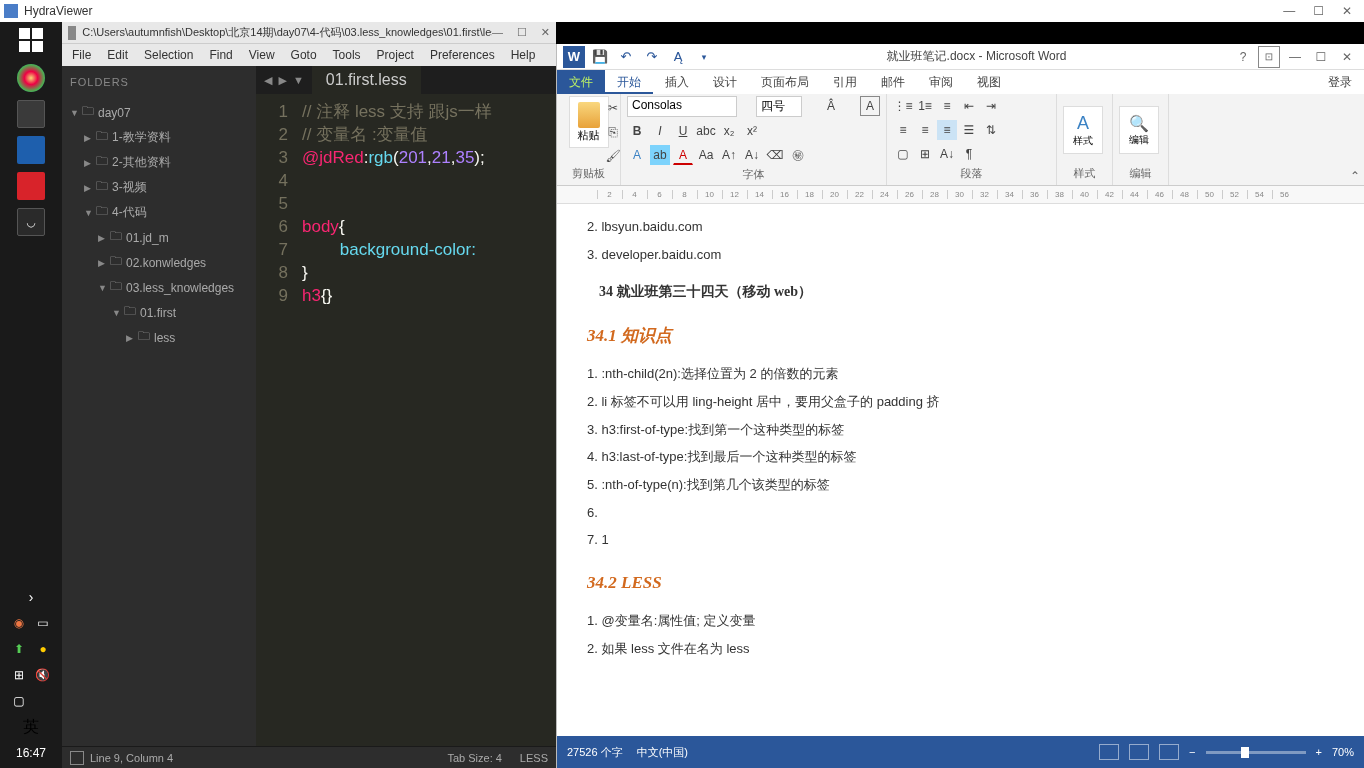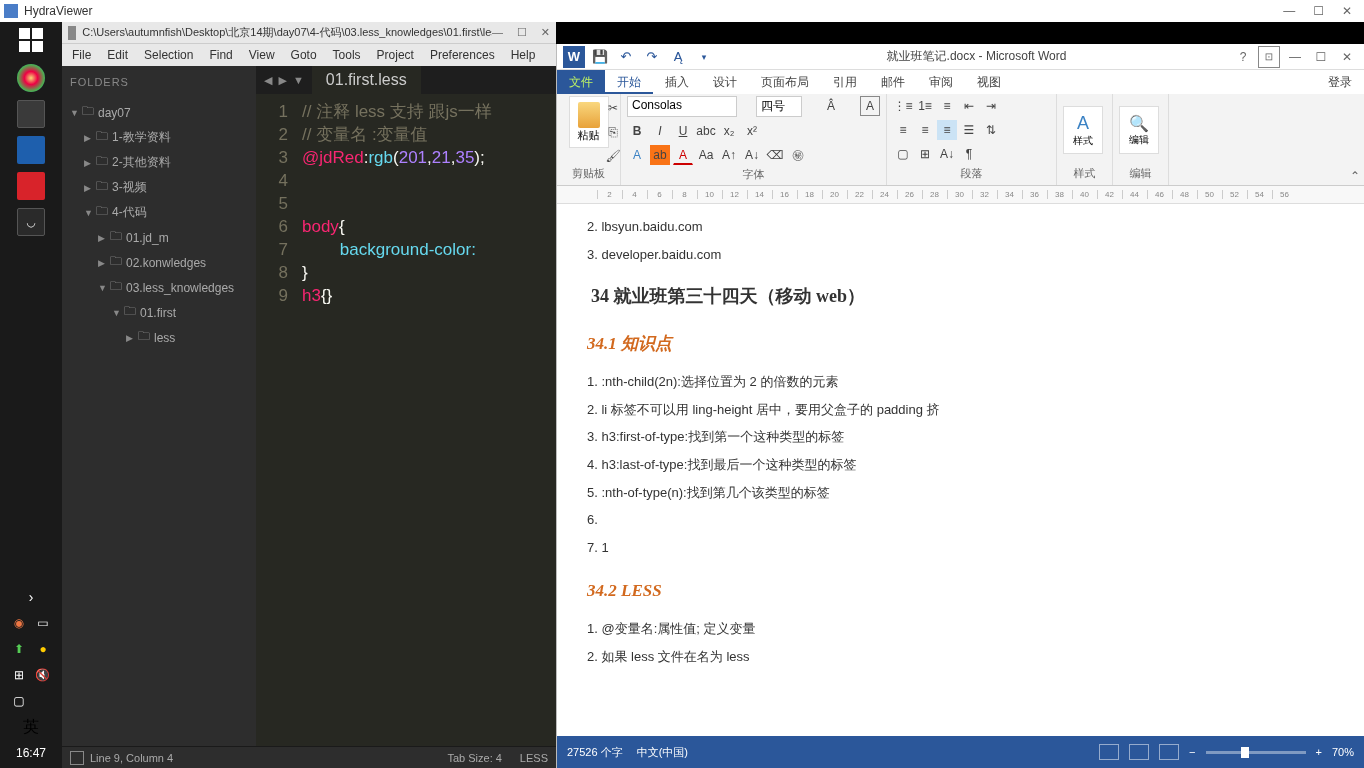--- a/index.html
+++ b/index.html
@@ -84,21 +84,21 @@
 .rbtn { width:20px; height:20px; display:flex; align-items:center; justify-content:center; color:#444; font-size:12px; border:1px solid transparent; }
 .paste-btn { width:40px; height:52px; background:#fff; border:1px solid #ddd; display:flex; flex-direction:column; align-items:center; justify-content:center; font-size:11px; }
 .clipboard-ico { width:22px; height:26px; background:linear-gradient(#f9d77e,#e8a23a); border-radius:2px; }
 .font-sel { border:1px solid #ccc; padding:1px 4px; font-size:12px; background:#fff; }
 .style-box { width:40px; height:48px; border:1px solid #ddd; display:flex; flex-direction:column; align-items:center; justify-content:center; background:#fff; }
 
 .ruler { height:18px; background:#f8f8f8; border-bottom:1px solid #ddd; font-size:8px; color:#888; display:flex; align-items:center; padding-left:40px; gap:1px; overflow:hidden; }
 .ruler .tick { width:24px; text-align:center; border-left:1px solid #ccc; }
 
 .doc-area { flex:1; background:#fff; overflow:hidden; padding:8px 30px; font-family:Consolas,"Microsoft YaHei",monospace; font-size:13px; color:#333; line-height:1.9; }
-.doc-area h1 { font-size:18px; font-weight:bold; margin:12px 4px; font-family:"Microsoft YaHei"; }
+.doc-area h1 { font-size:14px; font-weight:bold; margin:12px 12px; font-family:"Microsoft YaHei"; }
 .doc-area h2 { font-size:17px; color:#d2691e; font-weight:bold; font-style:italic; margin:14px 0 10px; font-family:"Microsoft YaHei"; }
 .doc-area p { margin:3px 0; }
 
 .word-status { height:32px; background:#2b579a; color:#fff; font-size:11px; display:flex; align-items:center; padding:0 10px; gap:14px; }
 .word-status .right { margin-left:auto; display:flex; align-items:center; gap:10px; }
 .view-btn { width:20px; height:16px; border:1px solid rgba(255,255,255,0.5); }
 .zoom-slider { width:100px; height:3px; background:rgba(255,255,255,0.4); position:relative; }
 .zoom-slider::after { content:''; position:absolute; left:35%; top:-4px; width:8px; height:11px; background:#fff; }
 
 .expand-ribbon { position:absolute; right:4px; bottom:2px; font-size:12px; color:#666; }
@@ -330,21 +330,21 @@
               </div>
             <div class="rbtn">
                 <u>U</u>
               </div>
             <div class="rbtn">abc</div>
             <div class="rbtn">x₂</div>
             <div class="rbtn">x²</div>
           </div>
           <div style="display:flex; gap:3px;">
             <div class="rbtn" style="color:#3b82c4;">A</div>
-            <div class="rbtn" style="background:#f97316;">ab</div>
+            <div class="rbtn" style="background:#7dd3fc;">ab</div>
             <div class="rbtn" style="color:#c00;border-bottom:2px solid #c00;">A</div>
             <div class="rbtn">Aa</div>
             <div class="rbtn">A↑</div>
             <div class="rbtn">A↓</div>
             <div class="rbtn">⌫</div>
             <div class="rbtn">㊙</div>
           </div>
         </div>
         <div class="rlabel">字体</div>
       </div>

